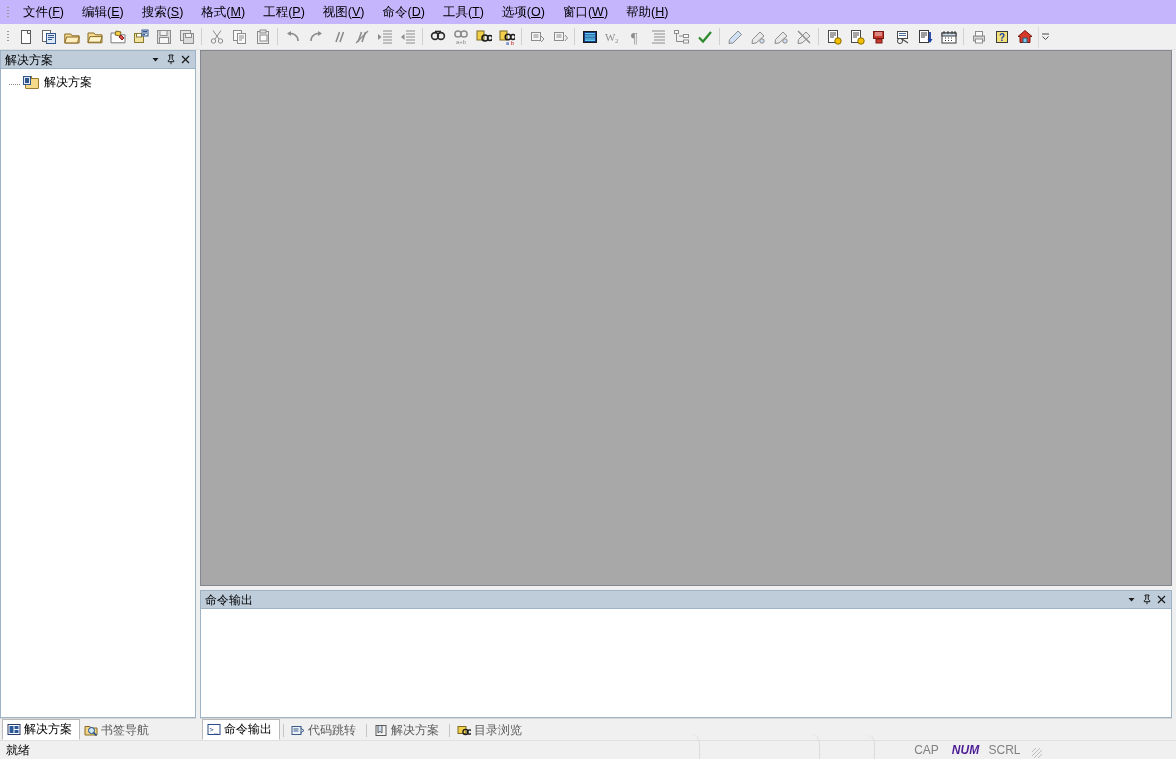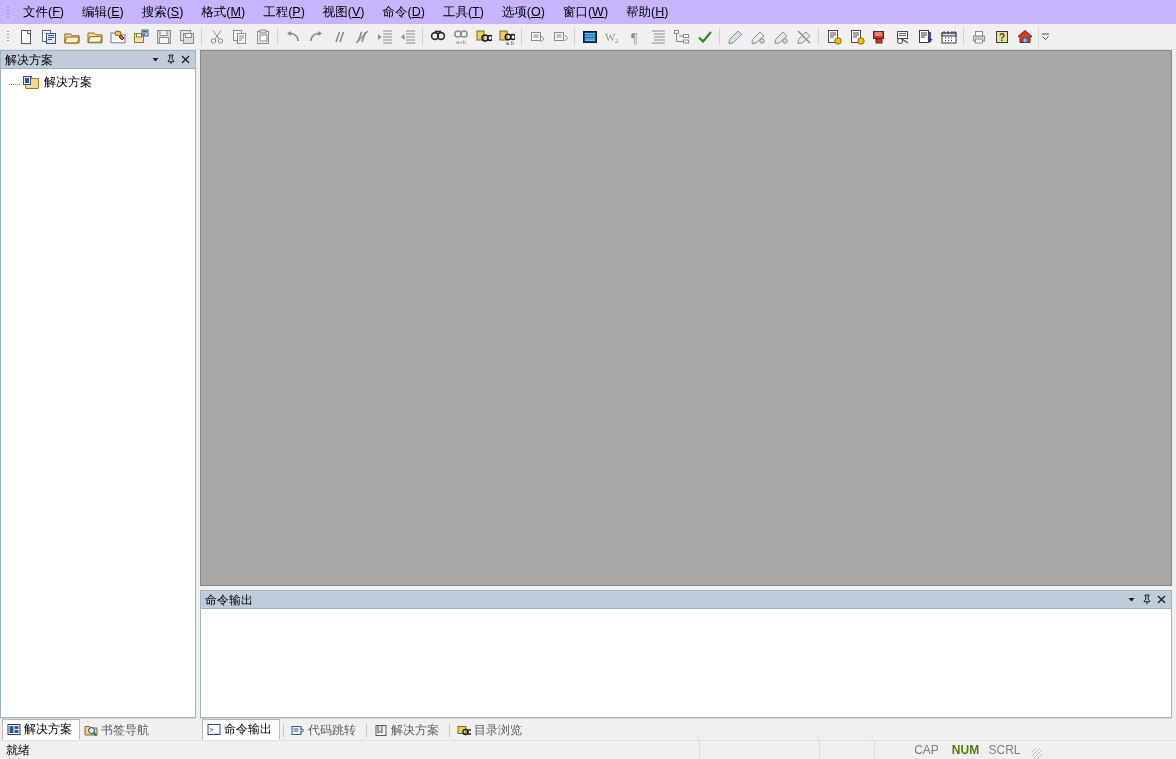--- a/index.html
+++ b/index.html
@@ -174,21 +174,21 @@
   .statusbar {
     height: 19px; flex: 0 0 19px; background: #f0f0f0; display: flex; align-items: center;
     font-size: 12px; color: #000; border-top: 1px solid #e0e0e0;
   }
   .st-cell { height: 31px; display: flex; align-items: center; padding: 16px 6px; border-right: 1px solid #dcdcdc; border-radius: 9px; }
   .st-ready { width: 700px; flex: 0 0 700px; }
   .st-flex { flex: 0 0 120px; }
   .st-flex2 { flex: 0 0 55px; }
   .st-flex3 { flex: 0 0 155px; border-right: none; }
   .st-ind { width: 39px; text-align: center; color: #808080; display: flex; align-items: center; justify-content: center; height: 19px; }
-  .st-ind.on { color: #4d7c0f; font-weight: bold; }
+  .st-ind.on { color: #4c1d95; font-weight: bold; font-style: italic; }
   .st-grip { width: 14px; height: 19px; position: relative; }
   .st-grip:after {
     content: ""; position: absolute; right: 2px; bottom: 2px; width: 10px; height: 10px;
     background-image:
       linear-gradient(135deg, transparent 45%, #bdbdbd 45%, #bdbdbd 55%, transparent 55%);
     background-size: 4px 4px;
   }
 </style>
 </head>
 <body>

